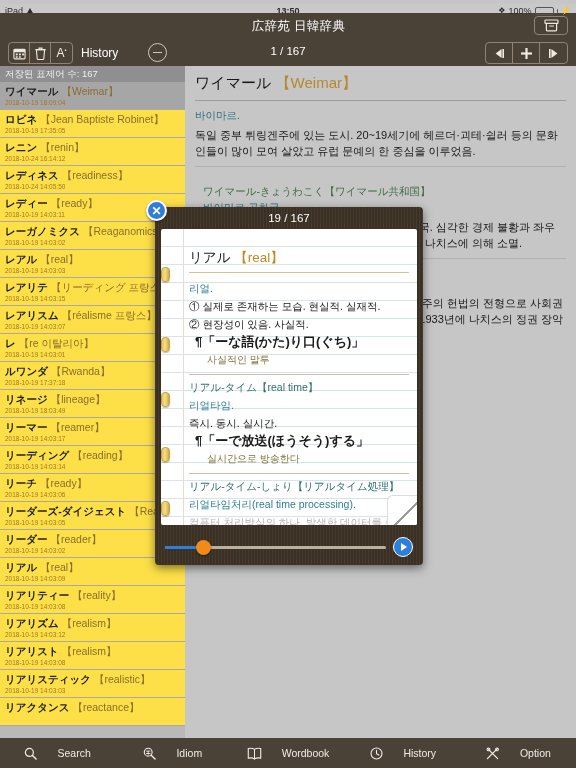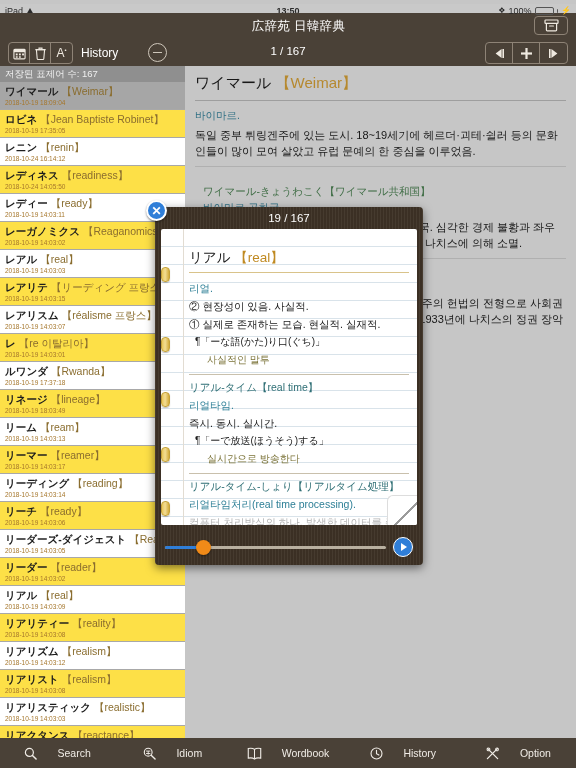--- a/index.html
+++ b/index.html
@@ -83,21 +83,21 @@
   .sidebar{
     position:absolute; top:66px; left:0; width:185px; bottom:30px;
     background:#b9b9b9; overflow:hidden;
   }
   .sidebar-head{
     height:16px; background:#8f8f8f; color:#efefef;
     font-size:9.5px; display:flex; align-items:center; padding-left:5px;
   }
   .list-item{
     height:28px; padding:2px 5px 0 5px; border-bottom:1px solid #a8a8a8;
-    background:#ffffff; overflow:hidden;
+    background:#fde047; overflow:hidden;
   }
   .list-item.alt{ background:#fde047; }
   .list-item.selected{ background:#a6a6a6; }
   .li-word{
     font-size:10.5px; color:#1d1d1d; white-space:nowrap; overflow:hidden;
     line-height:14px;
   }
   .li-word b{ font-weight:bold; }
   .li-word .rom{ color:#8a6d2f; font-weight:normal; }
   .li-time{ font-size:6.5px; color:#a5762b; line-height:10px; }
@@ -159,21 +159,21 @@
   .popup-body{
     position:absolute; left:28px; right:8px; top:0; bottom:0;
     padding-top:18px; overflow:hidden;
   }
   .p-title{ font-size:13.5px; color:#161616; line-height:22px; }
   .p-title .rom{ color:#c08a22; }
   .p-rule{ height:1px; background:#d9c38a; margin:3px 0 6px 0; }
   .p-kr{ color:#2d7f96; font-size:10.5px; line-height:18px; }
   .p-ja{ color:#1b1b1b; font-size:10.5px; line-height:18px; }
   .p-sub{ color:#2f6f75; font-size:10.5px; line-height:18px; }
-  .p-ex{ color:#1b1b1b; font-size:10px; line-height:18px; padding-left:6px; }
+  .p-ex{ color:#1b1b1b; font-size:13px; line-height:18px; padding-left:6px;font-weight:bold; }
   .p-extr{ color:#7b7338; font-size:10px; line-height:18px; padding-left:18px; }
   .p-divider{ height:1px; background:#c9c0ac; margin:5px 0 3px 0; }
   .p-faded{ opacity:.35; }
   .resize-handle{
     position:absolute; right:0px; bottom:0px; width:30px; height:30px;
     border-top-left-radius:6px; background:#fff;
     border-top:1px solid #ddd; border-left:1px solid #ddd; overflow:hidden;
   }
   .resize-handle::after{
     content:""; position:absolute; left:-4px; top:-4px; width:44px; height:44px;
@@ -347,24 +347,20 @@
           <div class="li-time">2018-10-19 14:03:01</div>
         </div>
         <div class="list-item">
           <div class="li-word"><b>ルワンダ</b> <span class="rom">【Rwanda】</span></div>
           <div class="li-time">2018-10-19 17:37:18</div>
         </div>
         <div class="list-item alt">
           <div class="li-word"><b>リネージ</b> <span class="rom">【lineage】</span></div>
           <div class="li-time">2018-10-19 18:03:49</div>
         </div>
-        <div class="list-item">
-          <div class="li-word"><b>リーム</b> <span class="rom">【ream】</span></div>
-          <div class="li-time">2018-10-19 14:03:13</div>
-        </div>
         <div class="list-item alt">
           <div class="li-word"><b>リーマー</b> <span class="rom">【reamer】</span></div>
           <div class="li-time">2018-10-19 14:03:17</div>
         </div>
         <div class="list-item">
           <div class="li-word"><b>リーディング</b> <span class="rom">【reading】</span></div>
           <div class="li-time">2018-10-19 14:03:14</div>
         </div>
         <div class="list-item alt">
           <div class="li-word"><b>リーチ</b> <span class="rom">【ready】</span></div>
@@ -404,21 +400,21 @@
       </div>
   </div>
 
   <div class="content">
     <div class="entry-title">
       <span>ワイマール</span>
       <span class="rom">【Weimar】</span>
     </div>
     <div class="rule"></div>
     <div class="kr">바이마르.</div>
-    <div class="body-ja">독일 중부 튀링겐주에 있는 도시. 18~19세기에 헤르더·괴테·쉴러 등의 문화인들이 많이 모여 살았고 유럽 문예의 한 중심을 이루었음.</div>
+    <div class="body-ja">독일 중부 튀링겐주에 있는 도시. 20~19세기에 헤르더·괴테·쉴러 등의 문화인들이 많이 모여 살았고 유럽 문예의 한 중심을 이루었음.</div>
     <div class="thin-rule"></div>
     <div class="sub-block">
       <div class="sub-head">ワイマール-きょうわこく【ワイマール共和国】</div>
       <div class="sub-kr">바이마르 공화국.</div>
       <div class="body-ja">1919년 바이마르 헌법에 근거한 연방제 공화국. 심각한 경제 불황과 좌우로부터 공격을 받아 점차 안정을 잃고 1933년 나치스에 의해 소멸.</div>
     </div>
     <div class="thin-rule"></div>
     <div class="sub-block">
       <div class="sub-head">ワイマール-けんぽう【ワイマール憲法】</div>
       <div class="body-ja">1919년에 제정된 독일공화국 헌법. 근대 민주주의 헌법의 전형으로 사회권을 인정하고 경제 질서의 원칙을 규정했으나 1933년에 나치스의 정권 장악에 의해 유명무실해졌음.</div>
@@ -442,22 +438,22 @@
           <div class="ring" style="top: 272px;"></div>
         </div>
 
       <div class="popup-body">
         <div class="p-title">
           <span>リアル</span>
           <span class="rom">【real】</span>
         </div>
         <div class="p-rule"></div>
         <div class="p-kr">리얼.</div>
+        <div class="p-ja">① 실제로 존재하는 모습. 현실적. 실재적.</div>
         <div class="p-ja">② 현장성이 있음. 사실적.</div>
-        <div class="p-ja">① 실제로 존재하는 모습. 현실적. 실재적.</div>
         <div class="p-ex">¶「ーな語(かた)り口(ぐち)」</div>
         <div class="p-extr">사실적인 말투</div>
         <div class="p-divider"></div>
         <div class="p-sub">リアル-タイム【real time】</div>
         <div class="p-kr">리얼타임.</div>
         <div class="p-ja">즉시. 동시. 실시간.</div>
         <div class="p-ex">¶「ーで放送(ほうそう)する」</div>
         <div class="p-extr">실시간으로 방송한다</div>
         <div class="p-divider"></div>
         <div class="p-sub">リアル-タイム-しょり【リアルタイム処理】</div>

